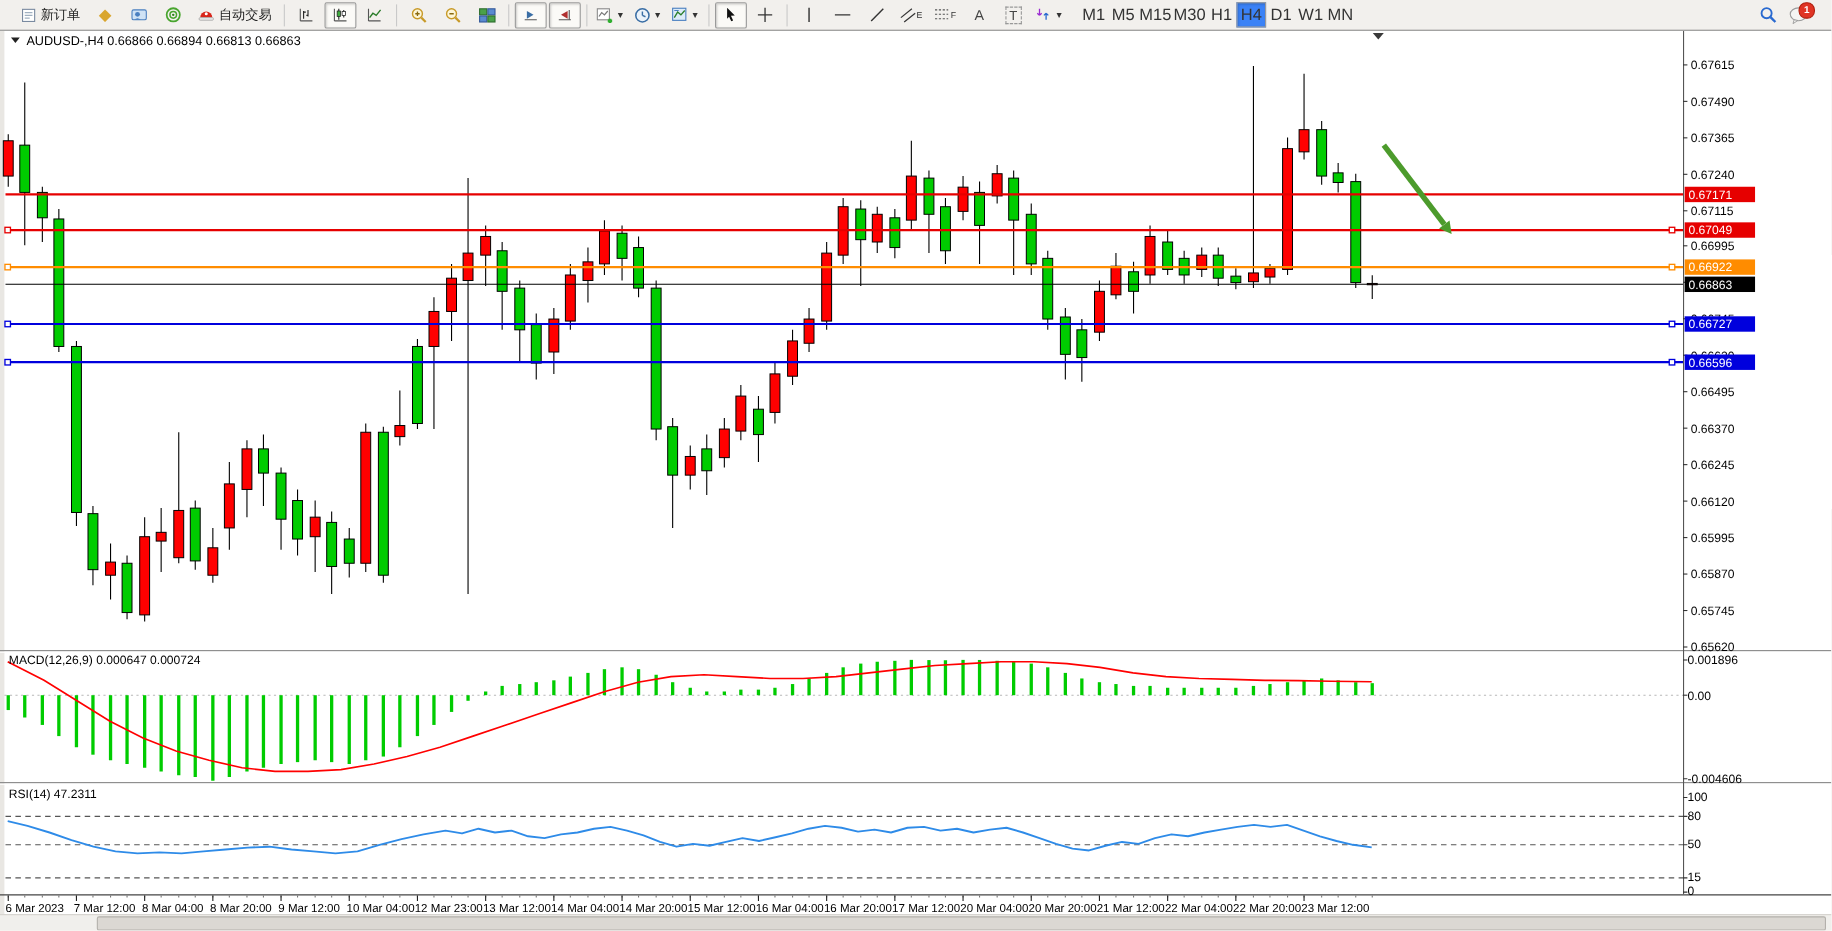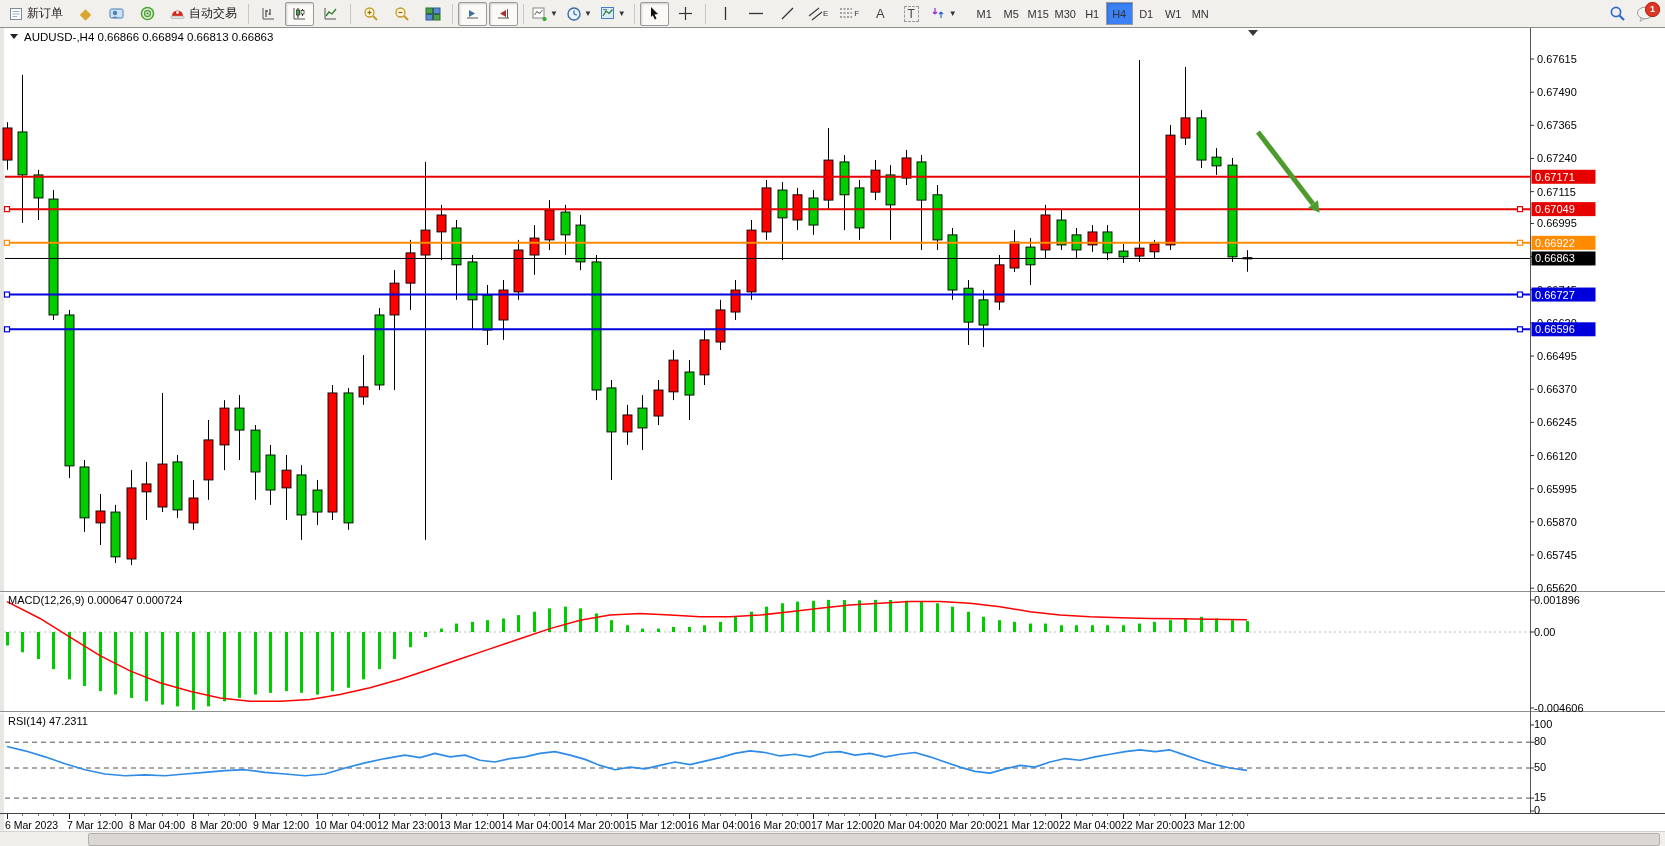--- a/index.html
+++ b/index.html
@@ -1,30 +1,30 @@
 <!DOCTYPE html>
 <html><head>
 <meta charset="utf-8">
 <style>
   html,body{margin:0;padding:0;background:#f0efec;width:1665px;height:846px;overflow:hidden;
     font-family:"Liberation Sans",sans-serif;}
   #app{position:relative;width:1665px;height:846px;background:#fff;}
   
   .tb{position:absolute;top:0;left:0;right:0;height:27px;background:#f2f0ed;
-      border-bottom:1px solid #8f8f8f;display:flex;align-items:center;padding:0 2px;z-index:10;}
+      border-bottom:1px solid #8f8f8f;display:flex;align-items:center;padding:0 12px;z-index:10;}
   .tbtn{display:flex;align-items:center;justify-content:center;min-width:23px;height:22px;
       margin:0 1px;border:1px solid transparent;border-radius:2px;font-size:12px;color:#222;
       cursor:default;white-space:nowrap;padding:0 2px;}
   .tbtn.txt{padding:0 5px;gap:4px;}
   .tbtn.pressed{background:#fbfaf7;border-color:#9a9a9a;box-shadow:inset 1px 1px 2px rgba(0,0,0,.18);}
   .caret{font-size:8px;color:#333;margin-left:2px;}
   .sep{width:1px;height:20px;background:#c9c9c9;margin:0 4px;}
   .tfgroup{display:flex;margin-left:10px;}
   .tf{min-width:25px;height:21px;display:flex;align-items:center;justify-content:center;
-      font-size:11px;color:#333;border:1px solid transparent;margin:0;}
+      font-size:15px;color:#333;border:1px solid transparent;margin:0;}
   .tf.active{background:#3b82f6;border-color:#9a9a9a;box-shadow:inset 1px 1px 2px rgba(0,0,0,.18);}
   .rgroup{margin-left:auto;display:flex;align-items:center;margin-right:6px;}
   .chatwrap{position:relative;width:24px;height:22px;display:flex;align-items:center;justify-content:center;}
   .badge{position:absolute;top:-1px;right:-3px;width:13px;height:13px;border-radius:7px;
       background:#e03424;color:#fff;font-size:9px;font-weight:bold;display:flex;
       align-items:center;justify-content:center;border:1px solid #b0200f;}
   .glyph{font-size:13px;line-height:1;}
   
   #plot{position:absolute;top:0;left:0;z-index:1;}
   

